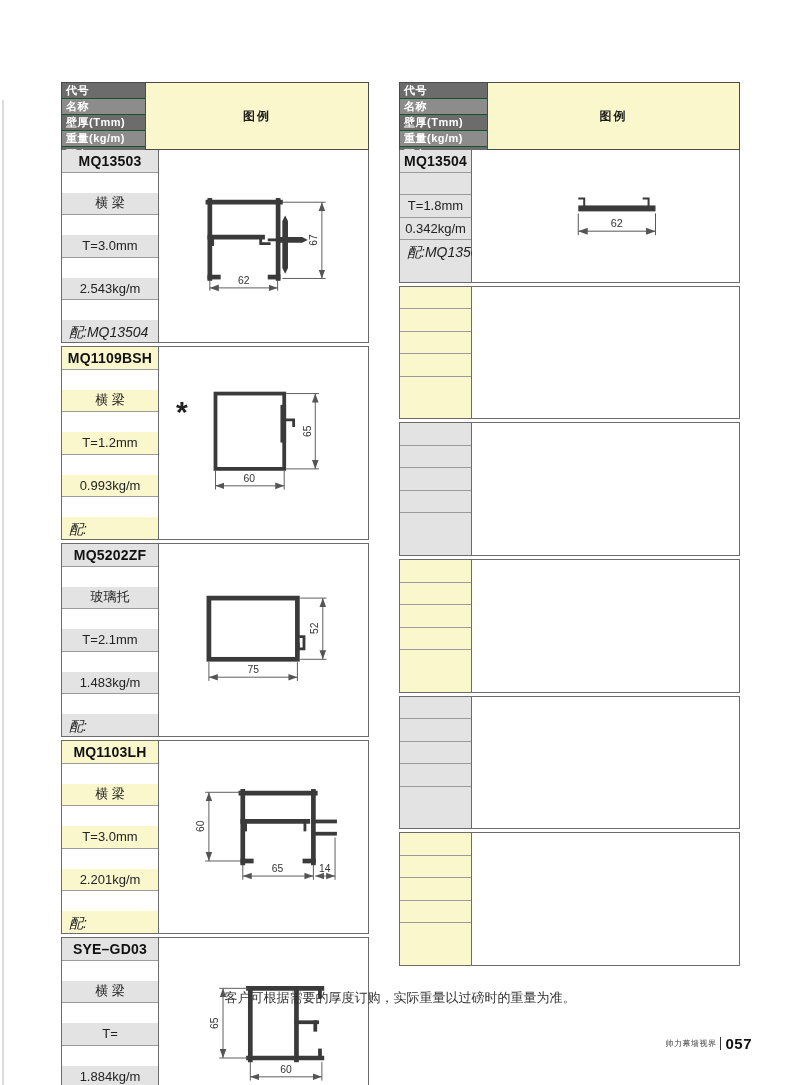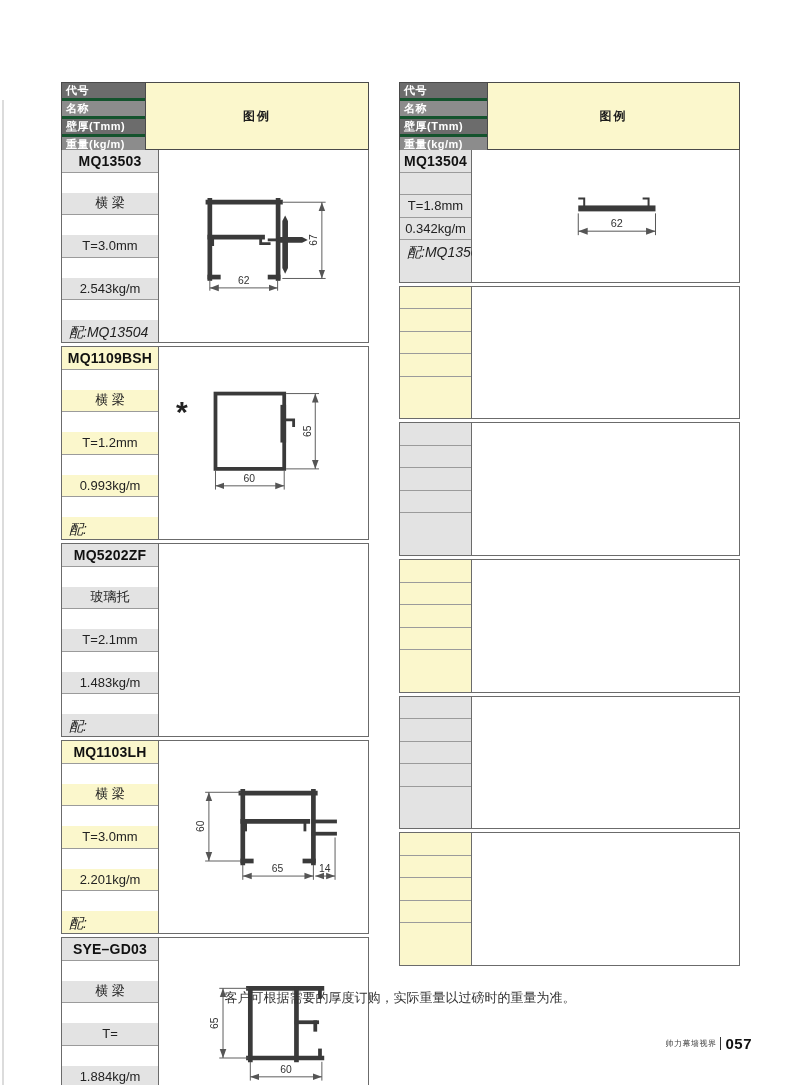--- a/index.html
+++ b/index.html
@@ -10,21 +10,21 @@
   
   .ptable{position:absolute;top:82px;display:flex;flex-direction:column;}
   .ptable.left{left:61px;width:308px;height:884px;}
   .ptable.right{left:399px;width:341px;height:884px;}
 
   .phead{display:flex;height:68px;border:1px solid #4a4a4a;box-sizing:border-box;}
   .phead .hcol{display:flex;flex-direction:column;box-sizing:border-box;border-right:1px solid #4a4a4a;}
   .left .hcol{width:84px;} .right .hcol{width:88px;}
   .hrow{flex:1;display:flex;align-items:center;padding-left:4px;color:#fff;
         font-size:11px;font-weight:bold;letter-spacing:0.5px;box-sizing:border-box;}
-  .hrow+.hrow{border-top:3px solid #14532d;}
+  .hrow+.hrow{border-top:1px solid #14532d;}
   .hrow.dark{background:#6c6c6c;} .hrow.light{background:#8c8c8c;}
   .hlegend{flex:1;background:#fbf7cc;display:flex;align-items:center;justify-content:center;
            font-size:12px;font-weight:bold;color:#1c1c1c;letter-spacing:2px;}
 
   .pgroup{flex:1;display:flex;border:1px solid #6b6b6b;box-sizing:border-box;margin-top:3px;}
   .pgroup.first{margin-top:0;border-top:none;}
   .glabels{display:flex;flex-direction:column;box-sizing:border-box;border-right:1px solid #6b6b6b;}
   .left .glabels{width:97px;gap:20px;} .right .glabels{width:72px;}
   .grow{height:22.5px;display:flex;align-items:center;justify-content:center;
         font-size:13px;color:#222;box-sizing:border-box;border-bottom:1px solid #9b9b9b;}
@@ -139,20 +139,34 @@
       </div>
     </div>
 
     <div class="pgroup gry">
       <div class="glabels">
         <div class="grow code">MQ5202ZF</div>
         <div class="grow">玻璃托</div>
         <div class="grow">T=2.1mm</div>
         <div class="grow">1.483kg/m</div>
         <div class="grow match">配:</div>
+      </div>
+      <div class="gdiag">
+        <svg viewBox="0 0 222 133">
+          <rect class="p5" x="53" y="22" width="94" height="65"></rect>
+          <path class="p3" d="M149,63 H154 V76 H148 V71"></path>
+          <path class="dim" d="M53,90 V110"></path>
+          <path class="dim" d="M147,90 V110"></path>
+          <path class="dim" d="M53,106 H147" marker-start="url(#arr)" marker-end="url(#arr)"></path>
+          <text class="dimt" x="100" y="102" text-anchor="middle">75</text>
+          <path class="dim" d="M150,22 H178"></path>
+          <path class="dim" d="M150,87 H178"></path>
+          <path class="dim" d="M174,22 V87" marker-start="url(#arr)" marker-end="url(#arr)"></path>
+          <text class="dimt" transform="translate(169,54) rotate(-90)" text-anchor="middle">52</text>
+        </svg>
       </div>
     </div>
 
     <div class="pgroup yel">
       <div class="glabels">
         <div class="grow code">MQ1103LH</div>
         <div class="grow">横 梁</div>
         <div class="grow">T=3.0mm</div>
         <div class="grow">2.201kg/m</div>
         <div class="grow match">配:</div>

